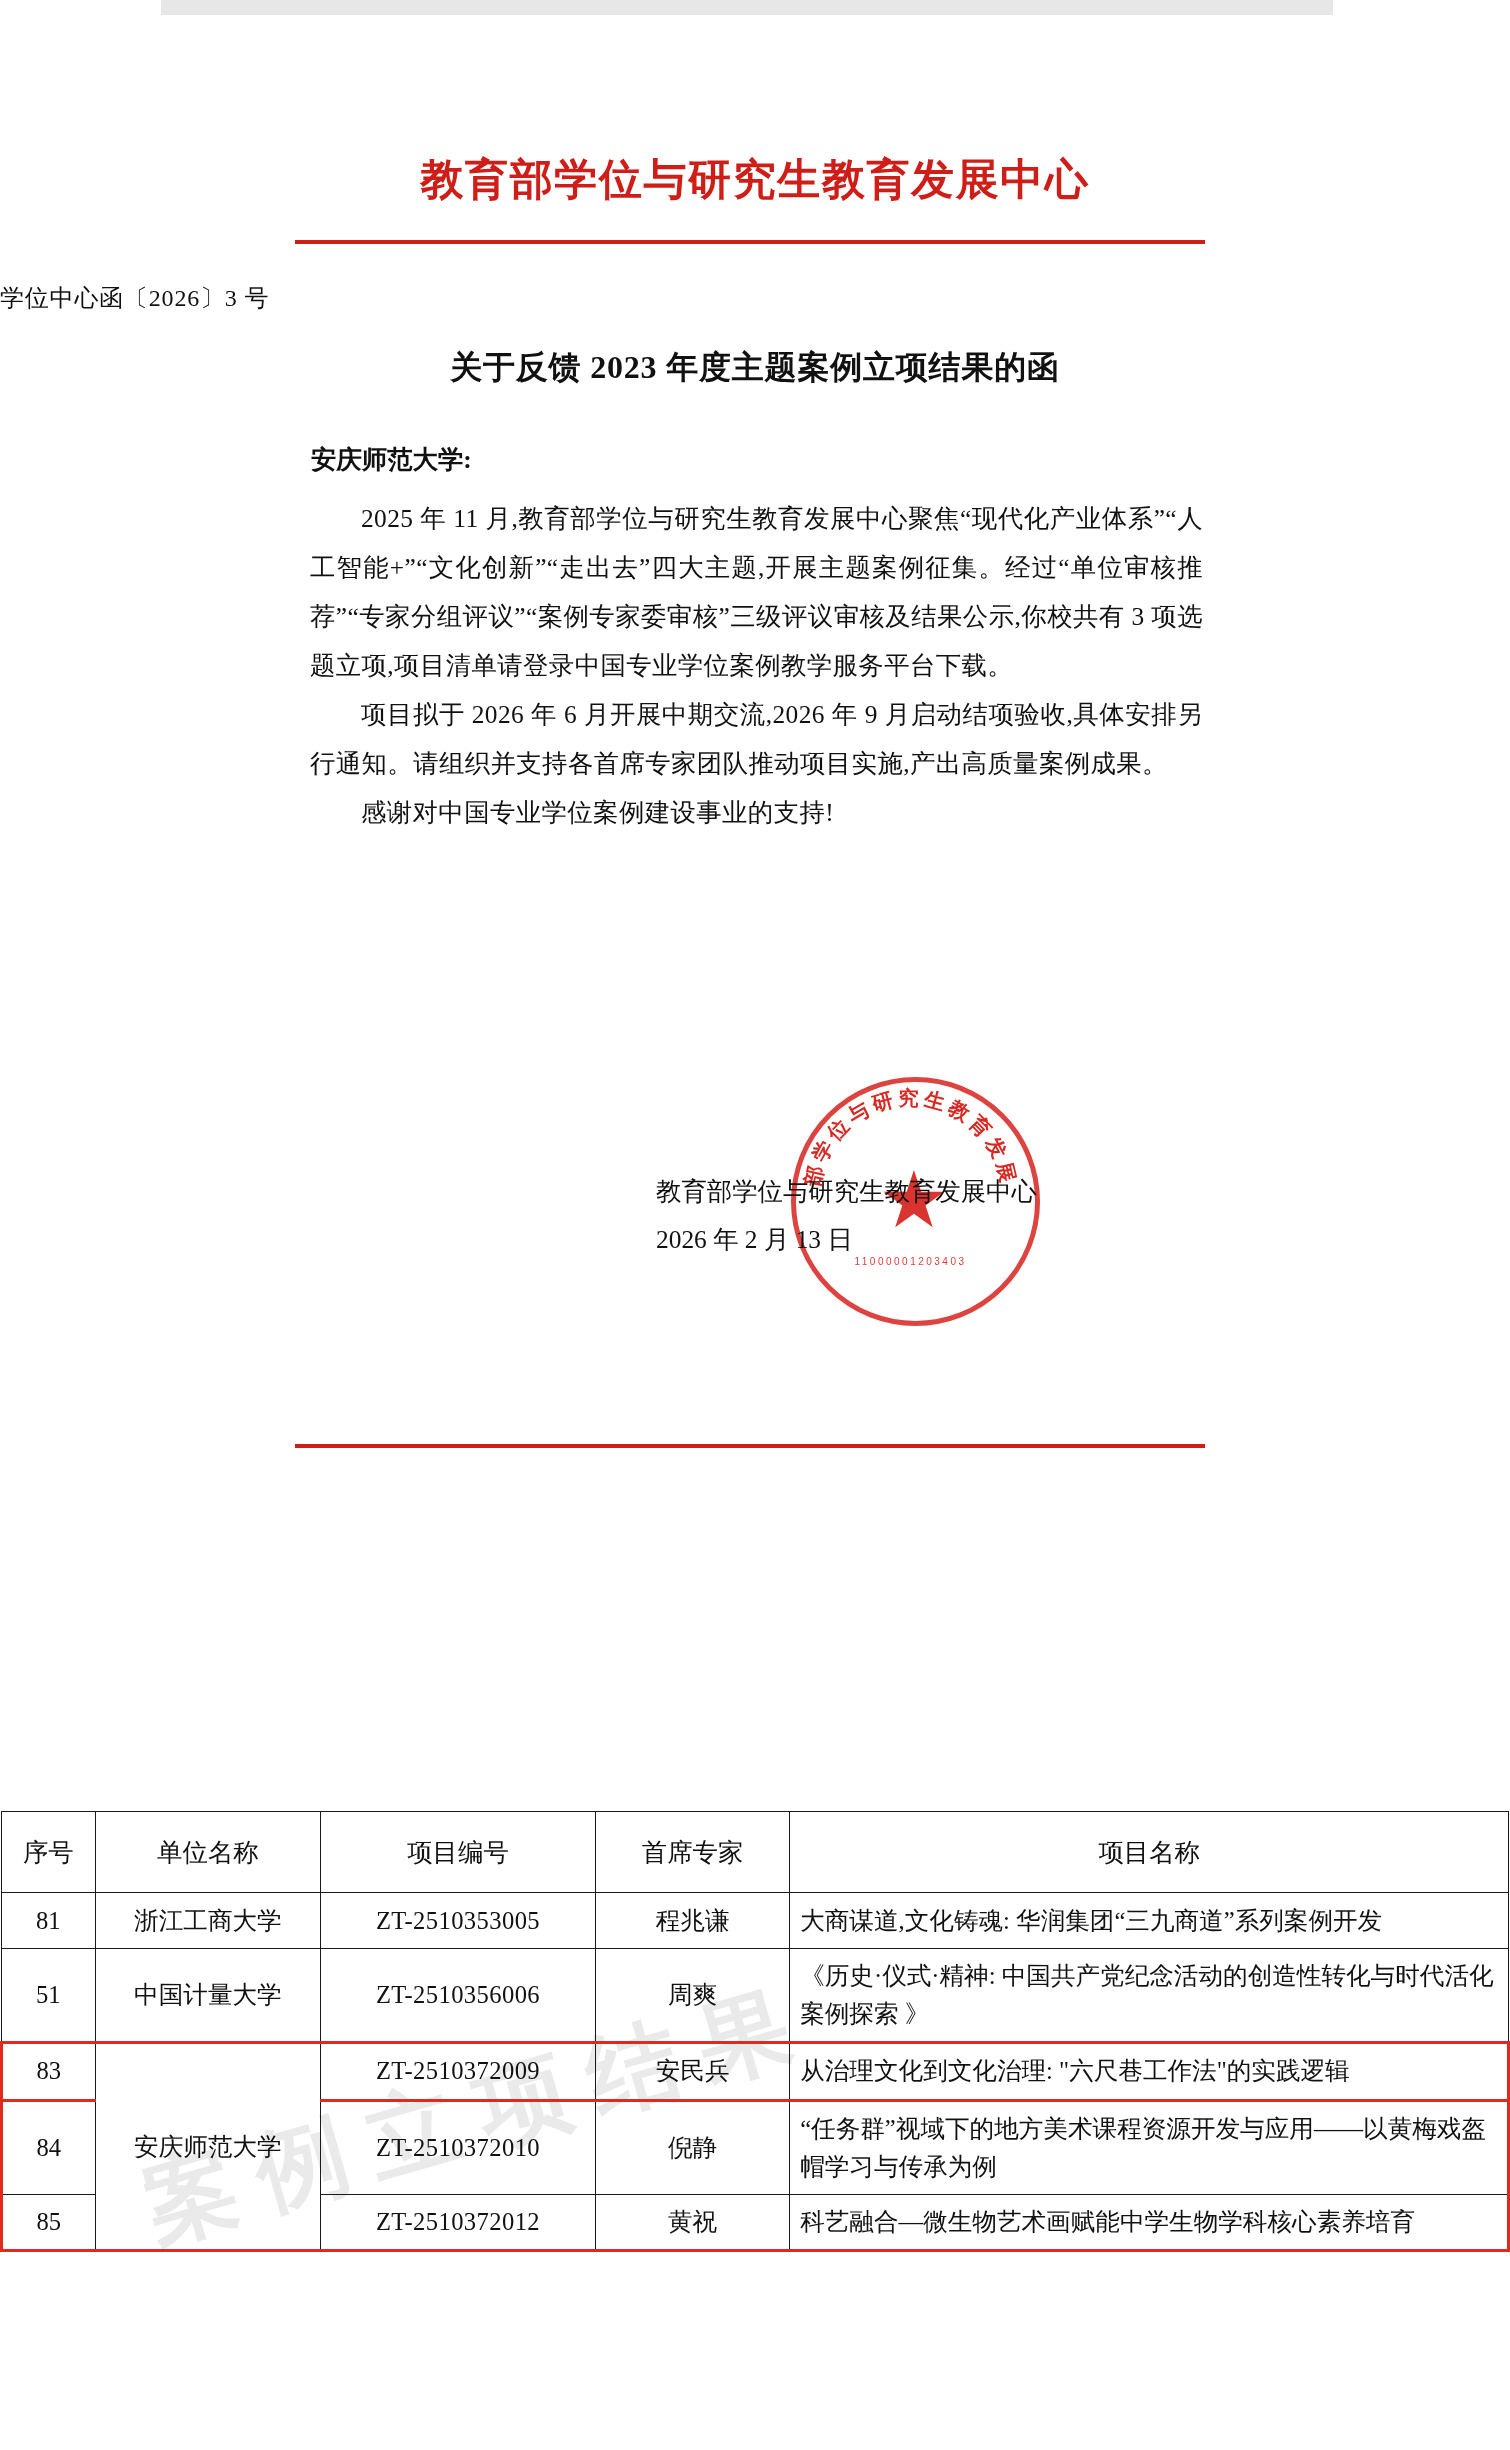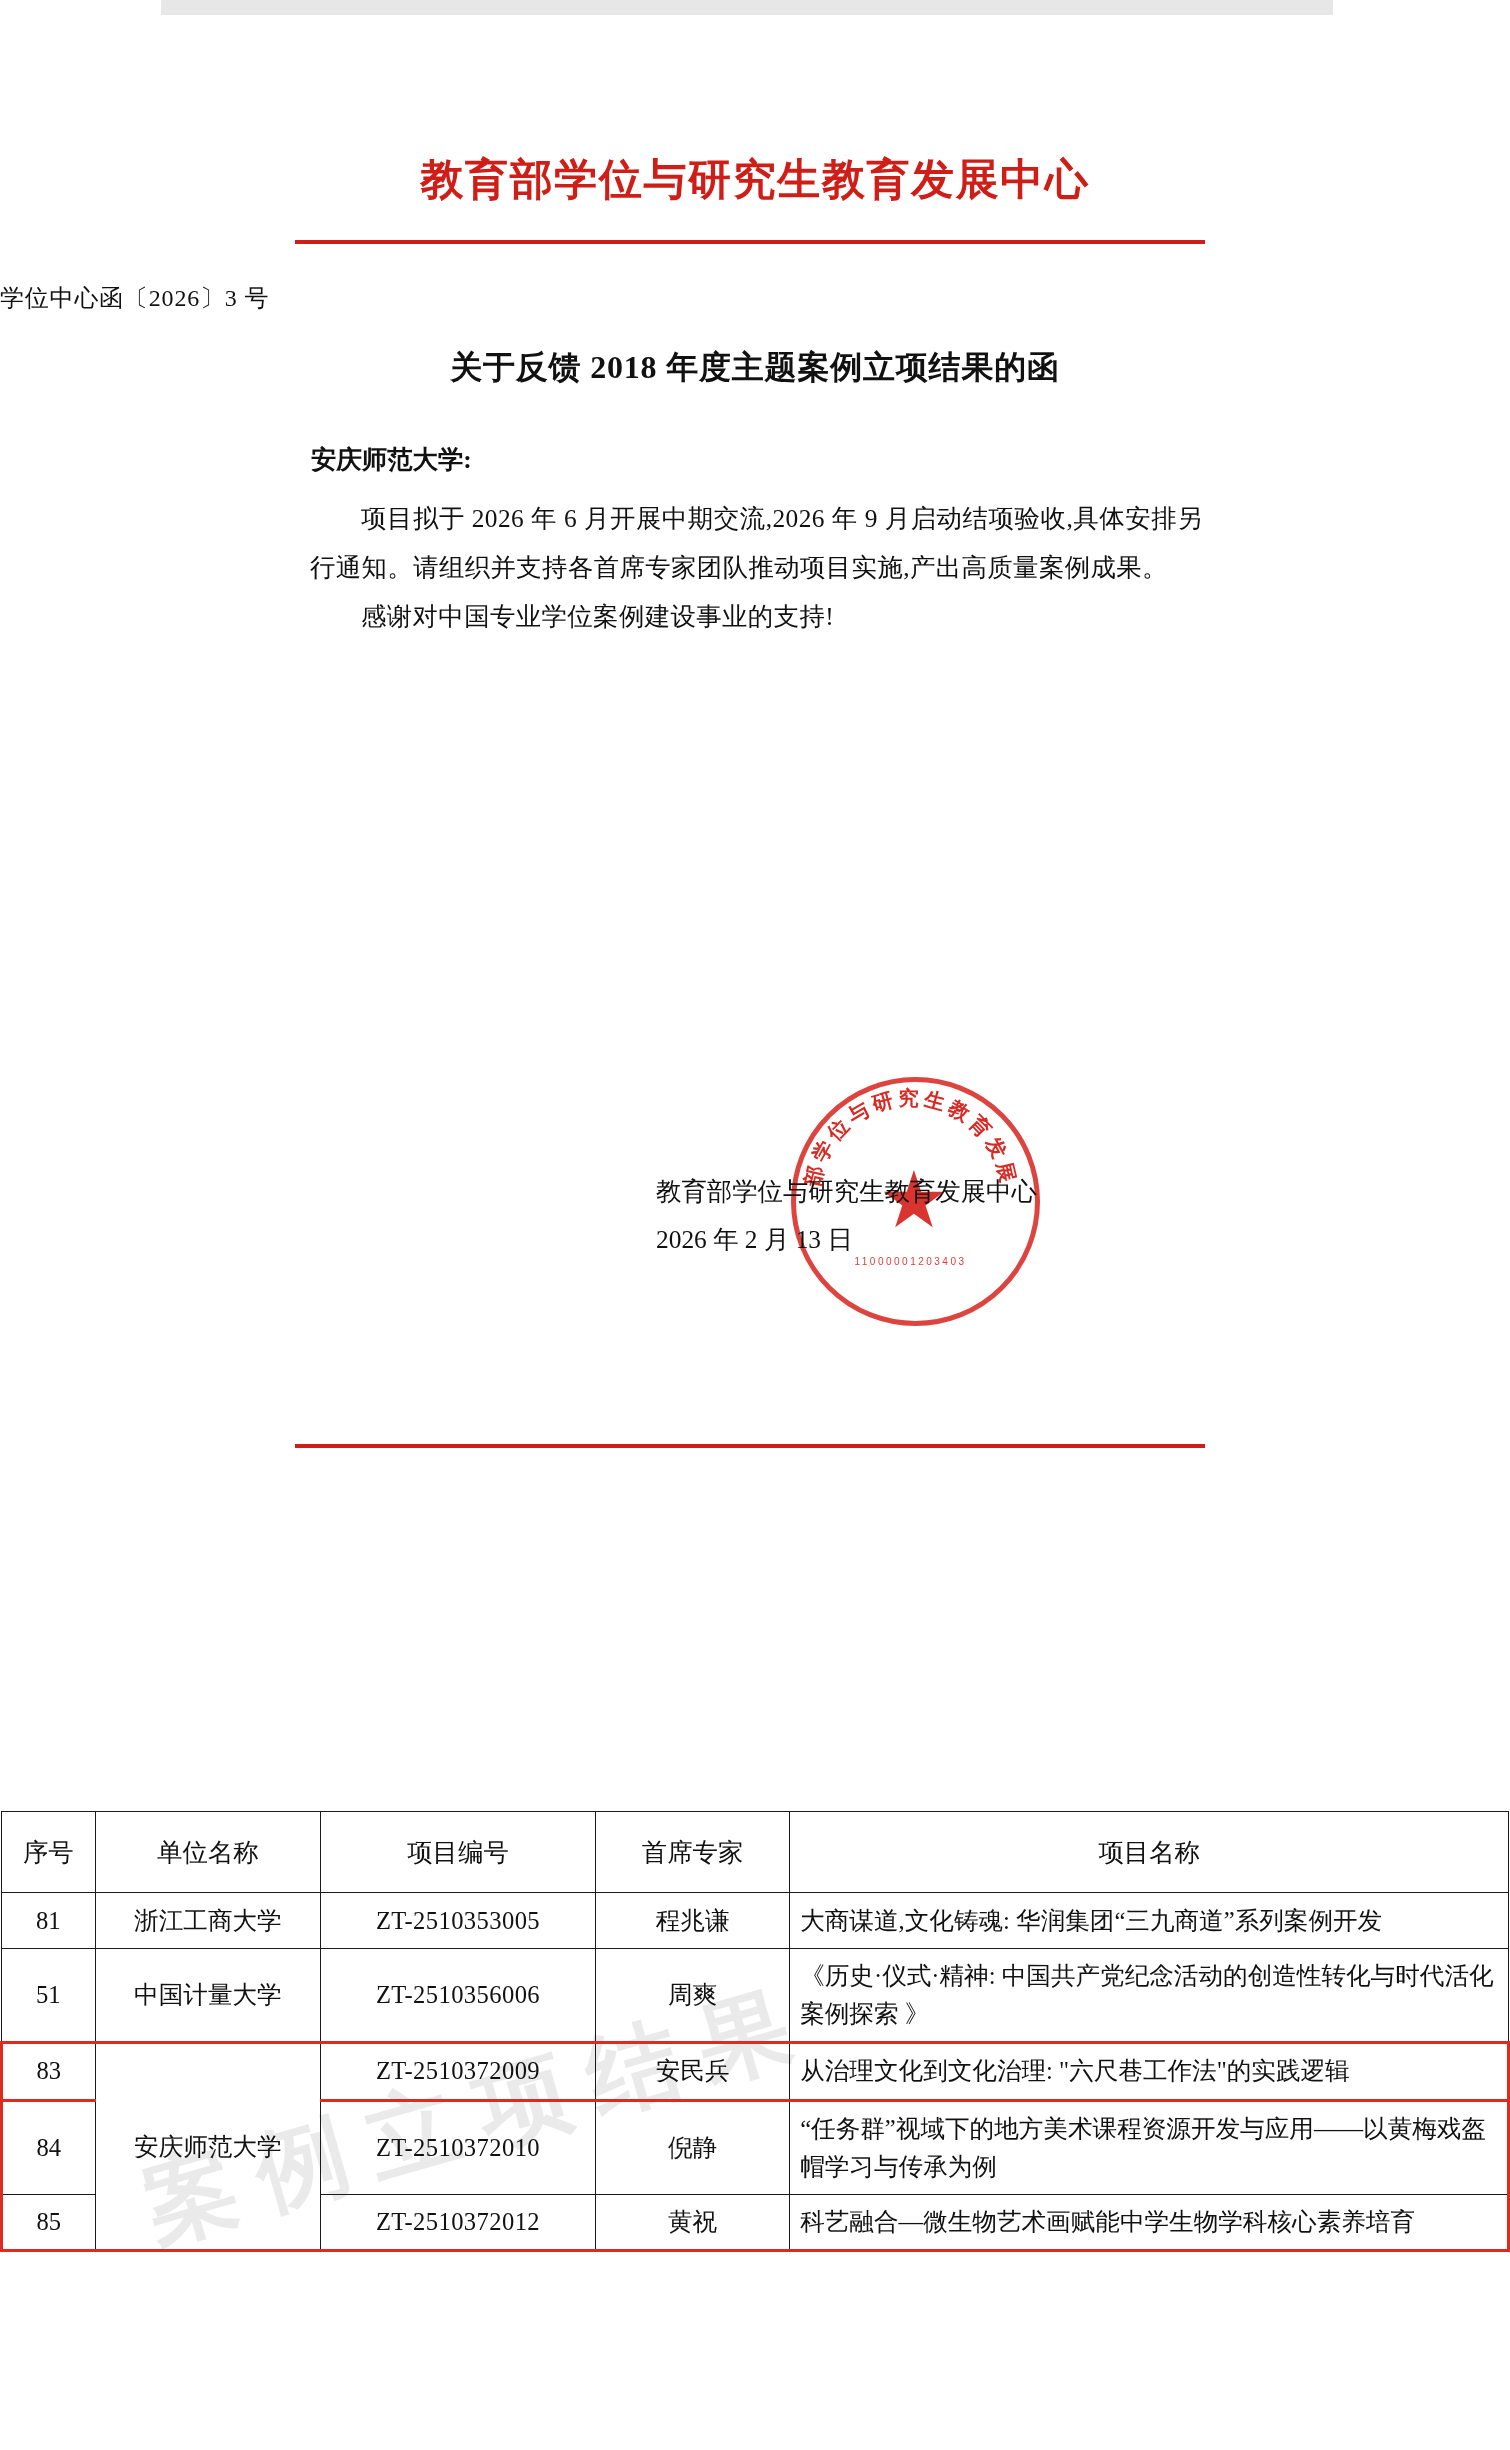--- a/index.html
+++ b/index.html
@@ -238,25 +238,26 @@
   <div class="grey"></div>
 </div>
 
 <div class="letter">
 
   <div class="org-title">教育部学位与研究生教育发展中心</div>
   <div class="red-rule-top"></div>
 
   <div class="doc-number">学位中心函〔2026〕3 号</div>
 
-  <div class="doc-title">关于反馈 2018 年度主题案例立项结果的函</div>
+  <div class="doc-title">关于反馈 2023 年度主题案例立项结果的函</div>
 
   <div class="salutation">安庆师范大学:</div>
 
   <div class="body-text">
+    <p>2025 年 11 月,教育部学位与研究生教育发展中心聚焦“现代化产业体系”“人工智能+”“文化创新”“走出去”四大主题,开展主题案例征集。经过“单位审核推荐”“专家分组评议”“案例专家委审核”三级评议审核及结果公示,你校共有 3 项选题立项,项目清单请登录中国专业学位案例教学服务平台下载。</p>
     <p>项目拟于 2026 年 6 月开展中期交流,2026 年 9 月启动结项验收,具体安排另行通知。请组织并支持各首席专家团队推动项目实施,产出高质量案例成果。</p>
     <p>感谢对中国专业学位案例建设事业的支持!</p>
   </div>
 
   <div class="seal">
     <div class="ring"></div>
     <svg class="arc-text" viewBox="0 0 292 292">
       <defs>
         <path id="arcpath" d="M 34,146 A 112,112 0 1 1 258,146"></path>
       </defs>

